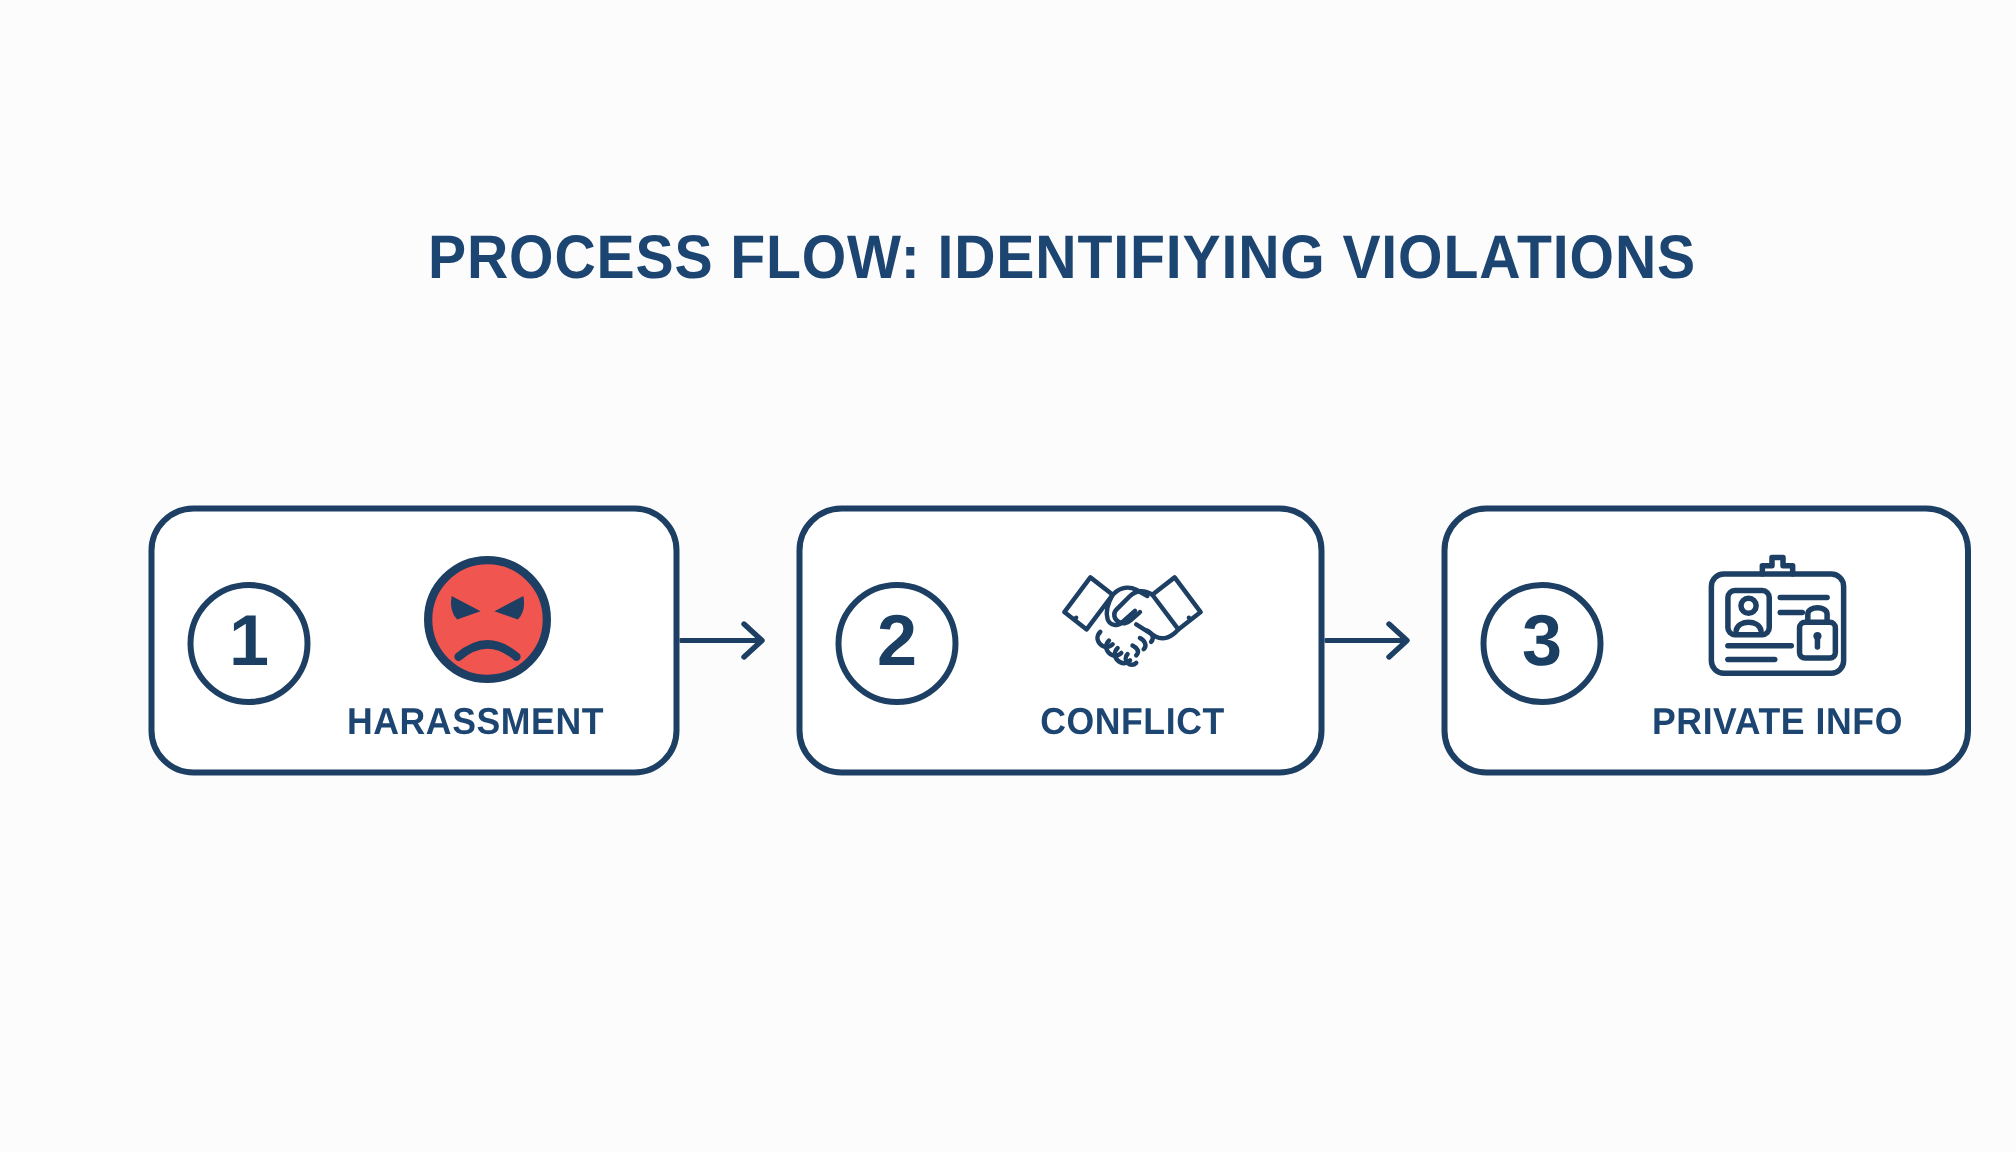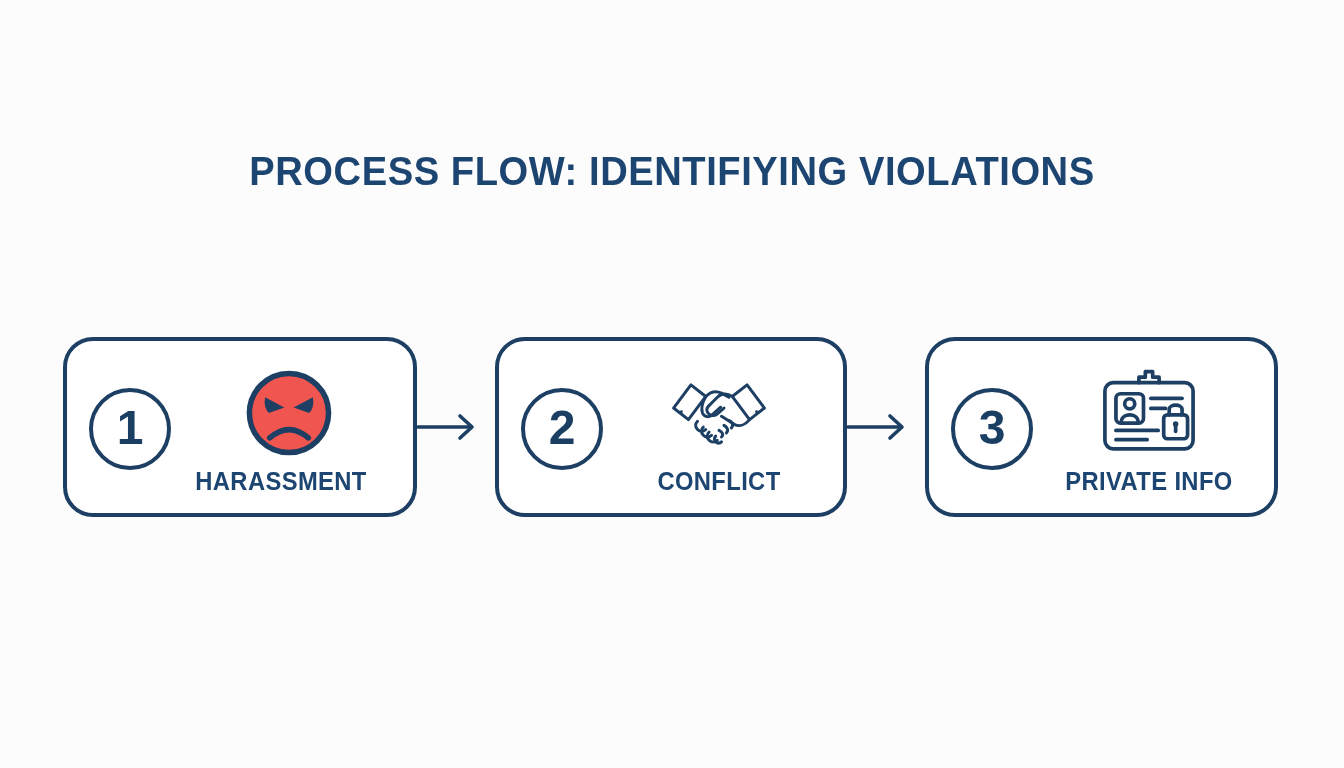--- a/index.html
+++ b/index.html
@@ -11,20 +11,21 @@
     height: 768px;
     background: #fcfcfd;
     font-family: "Liberation Sans", sans-serif;
     overflow: hidden;
     position: relative;
   }
 
   .page {
     position: absolute;
     inset: 0;
+    margin-left: 36px;
   }
 
   
   .title {
     position: absolute;
     left: 0;
     top: 148px;
     width: 1344px;
     text-align: center;
     font-family: "Liberation Sans", sans-serif;

